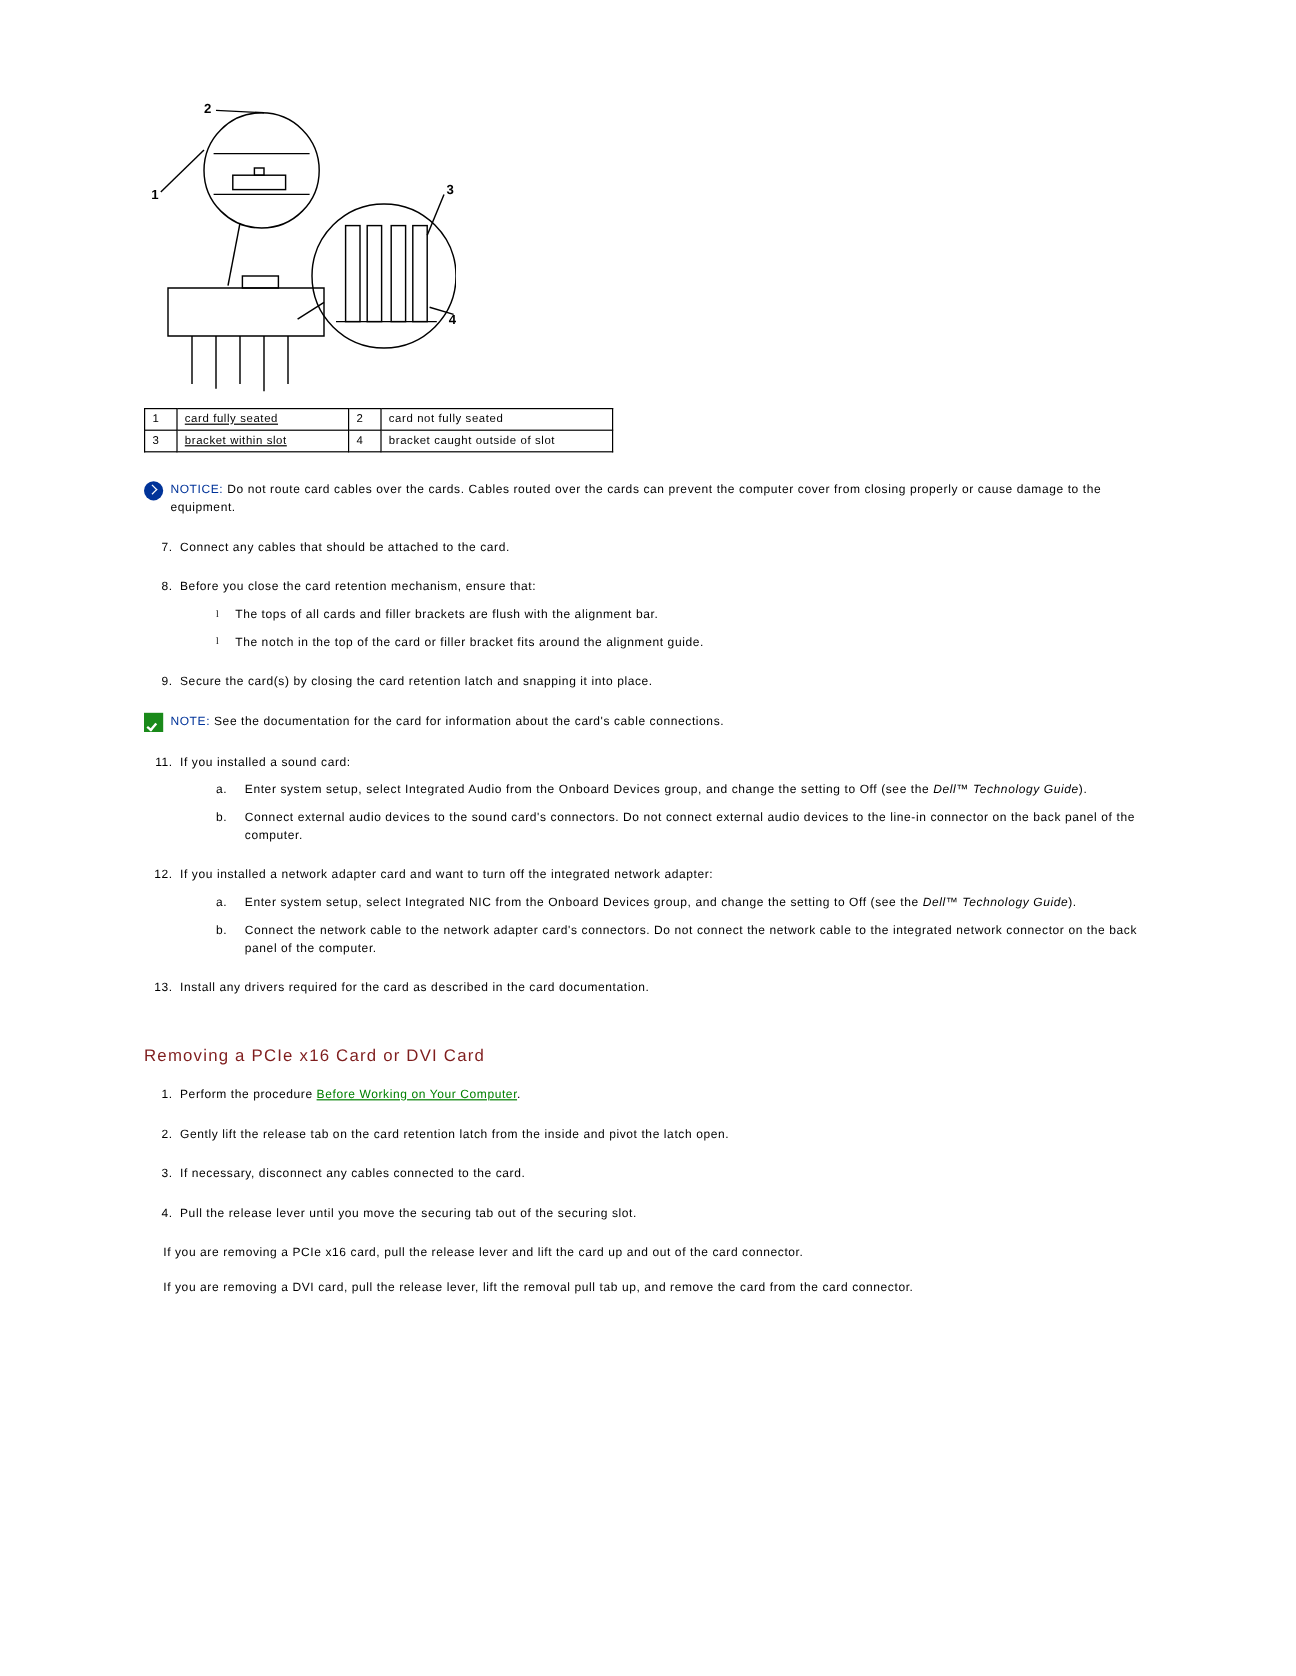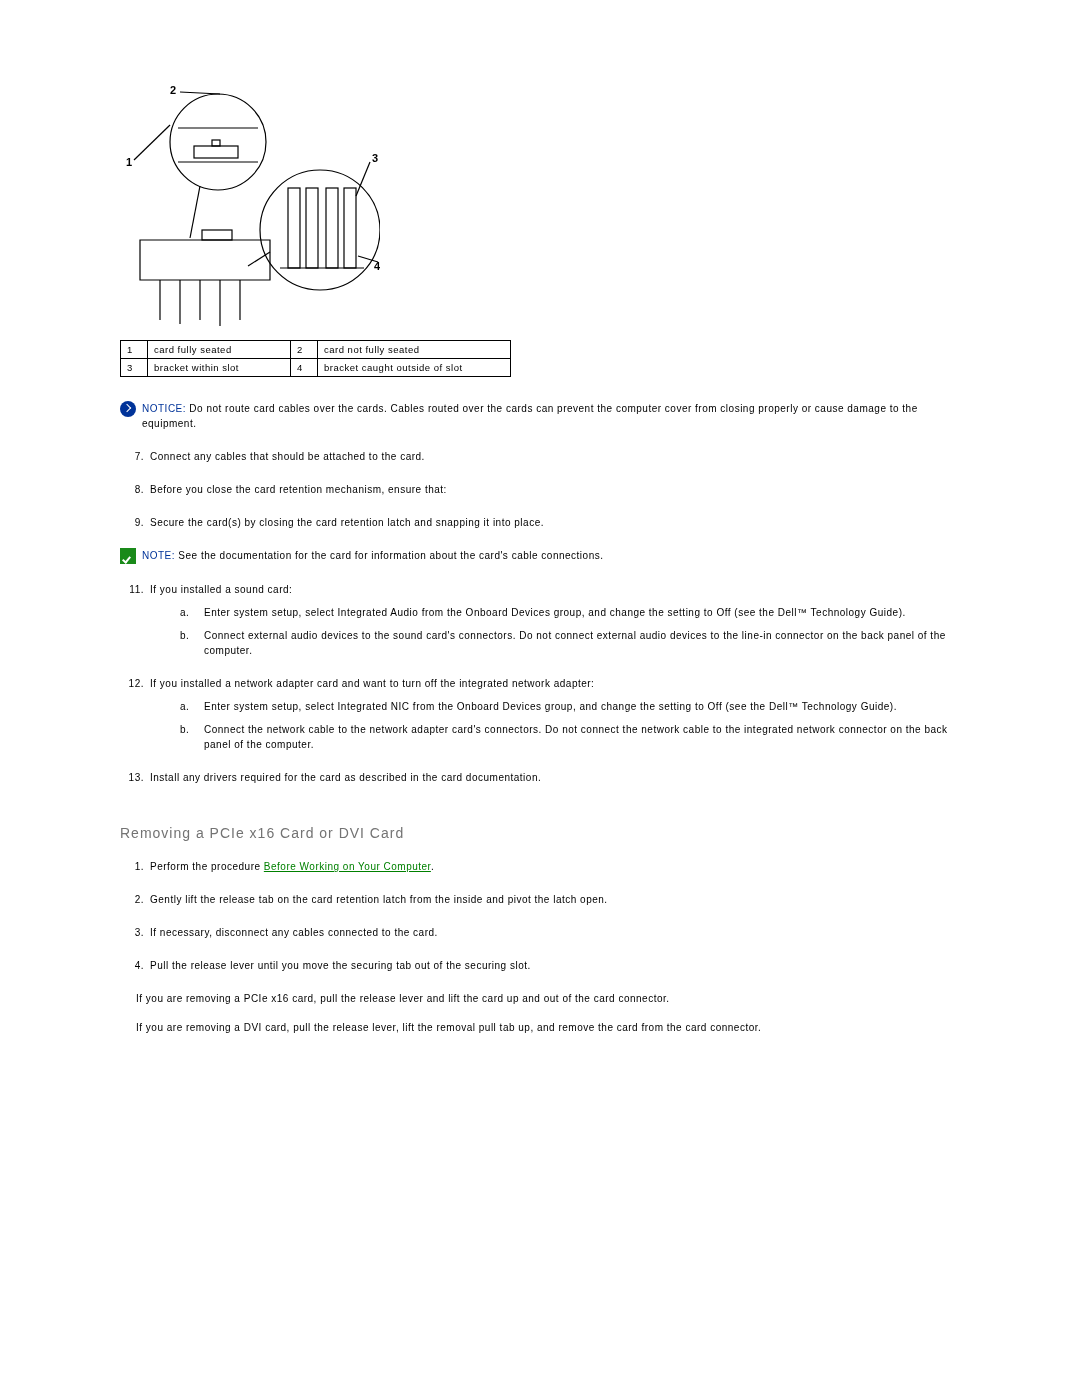--- a/index.html
+++ b/index.html
@@ -28,21 +28,21 @@
     margin-bottom: 24px;
   }
   table.legend td {
     border: 1px solid #000;
     padding: 3px 6px;
     font-size: 9.5px;
     letter-spacing: 0.5px;
     vertical-align: top;
   }
   table.legend td.num  { width: 14px; text-align:left; }
-  table.legend td.desc1 { width: 130px; }
+  table.legend td.desc1 { width: 130px; text-decoration: underline; }
   table.legend td.desc2 { width: 180px; }
 
   .notice-row, .note-row {
     display: flex;
     align-items: flex-start;
     margin: 14px 0;
   }
   .notice-icon {
     width: 16px; height: 16px;
     border-radius: 50%;
@@ -106,23 +106,23 @@
     padding-left: 24px;
     margin: 8px 0;
     line-height: 1.5;
   }
   ol.alpha > li > .a {
     position: absolute;
     left: 0;
   }
 
   a.link { color: #008000; text-decoration: underline; }
-  .italic { }
+  .italic { font-style: italic; }
   .heading {
-    color: #737373;
+    color: #7f1d1d;
     font-size: 14px;
     margin: 40px 0 14px 0;
     letter-spacing: 1px;
   }
   .plain-indent { margin: 14px 0 14px 16px; line-height:1.5; }
   ul.sub.special > li::before { content: "l"; font-family: Verdana; font-size:8px; top:1px;}
 </style>
 </head>
 <body>
 
@@ -194,20 +194,24 @@
     <div class="notice-icon"></div>
     <div class="notice-text">
       <span class="notice-label">NOTICE: </span><span>Do not route card cables over the cards. Cables routed over the cards can prevent the computer cover from closing properly or cause damage to the equipment.</span>
     </div>
   </div>
 
   <ol class="main">
     <li><span class="num">7.</span><span>Connect any cables that should be attached to the card.</span></li>
 
     <li><span class="num">8.</span><span>Before you close the card retention mechanism, ensure that:</span>
+      <ul class="sub special">
+        <li><span>The tops of all cards and filler brackets are flush with the alignment bar.</span></li>
+        <li><span>The notch in the top of the card or filler bracket fits around the alignment guide.</span></li>
+      </ul>
     </li>
 
     <li><span class="num">9.</span><span>Secure the card(s) by closing the card retention latch and snapping it into place.</span></li>
 
   </ol>
 
   <div class="note-row">
     <div class="note-icon"></div>
     <div class="note-text">
       <span class="note-label">NOTE: </span><span>See the documentation for the card for information about the card's cable connections.</span>

